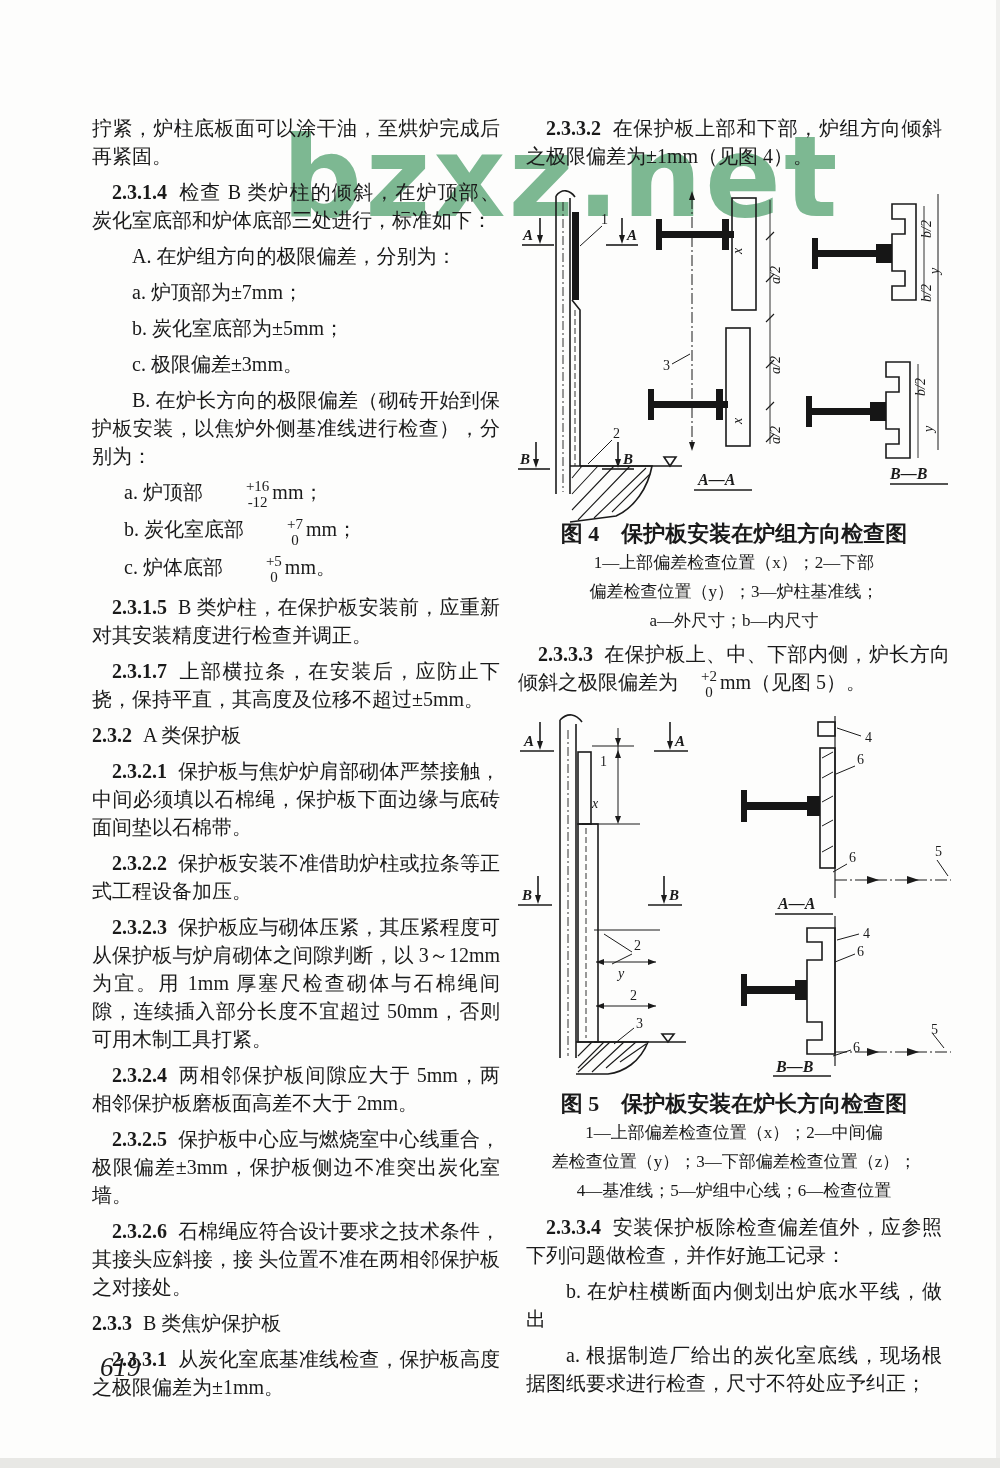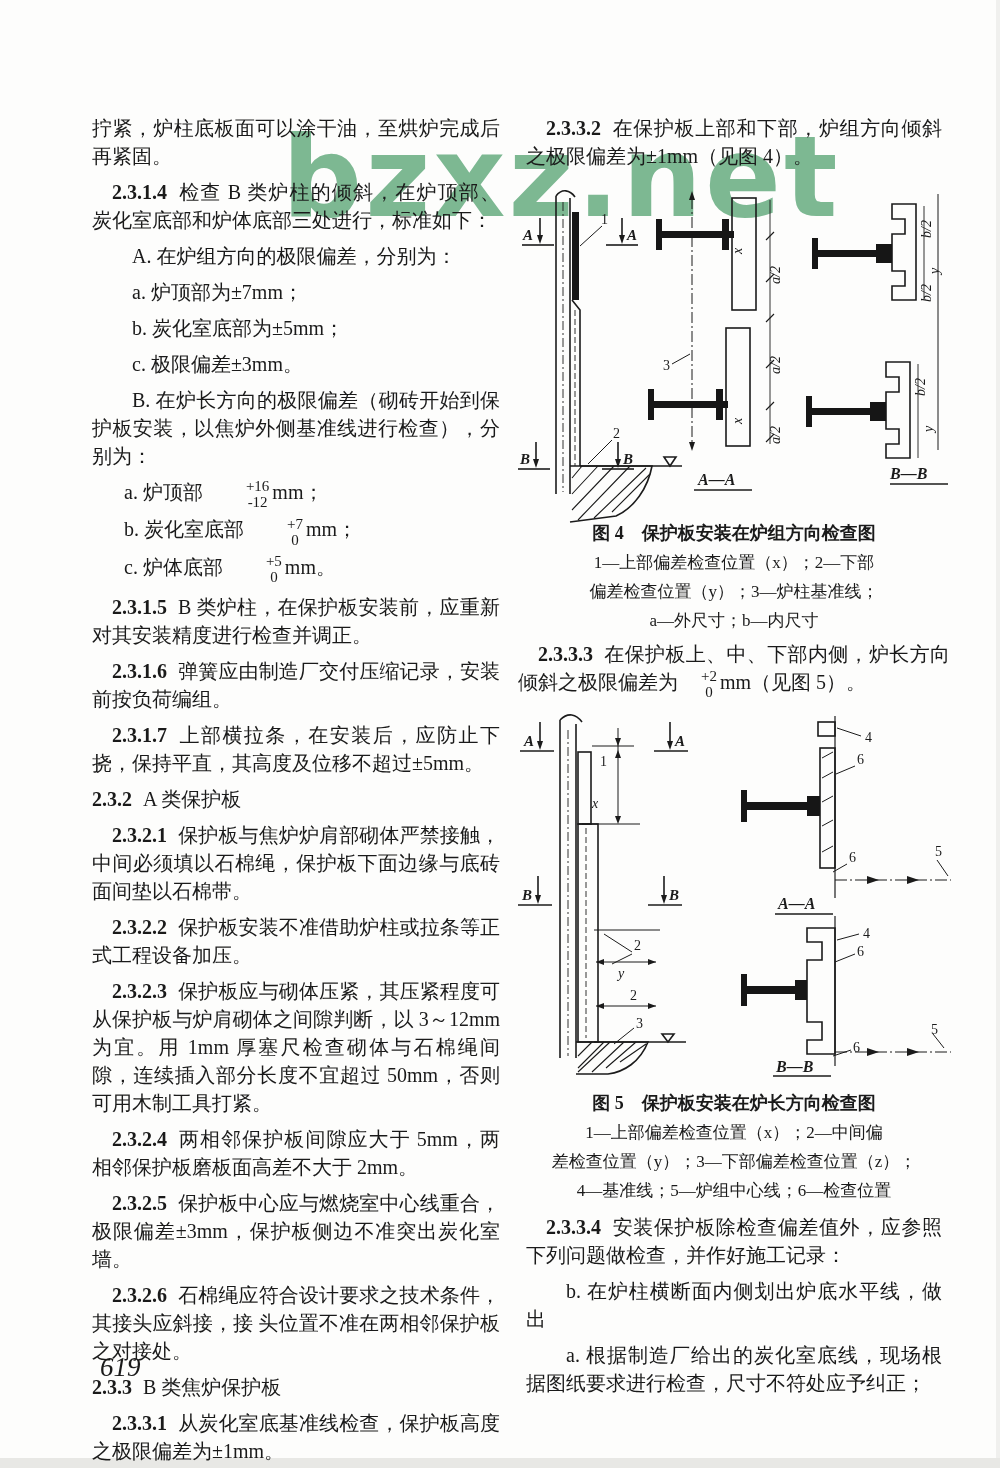--- a/index.html
+++ b/index.html
@@ -17,21 +17,21 @@
   p{margin:8px;padding:0;}
   .ind1{text-indent:20px;}
   .ind2{text-indent:40px;}
   .num{font-weight:bold;margin-right:11px;white-space:nowrap;}
   .tolline{margin:5px 0;}
   .tol{display:inline-block;vertical-align:middle;font-size:15px;line-height:16px;
        text-align:center;margin:0 3px;}
   .tol span{display:block;}
   .figwrap{margin:6px 0 4px 0;text-align:center;}
   .figcap{text-align:center;font-size:17px;line-height:29px;font-weight:500;}
-  .figcap .cap-title{font-size:18px;font-weight:bold;}
+  .figcap .cap-title{font-size:22px;font-weight:bold;}
   .pagenum{position:absolute;left:100px;top:1352px;z-index:1;font-size:27px;
            font-style:italic;font-weight:500;}
   svg{overflow:visible;}
   svg text{font-family:"Liberation Serif","DejaVu Serif",serif;fill:#1b1b1b;stroke:none;}
   svg .it{font-style:italic;}
   svg .lbl{font-size:14px;}
   svg .sec{font-size:15px;font-style:italic;font-weight:bold;}
   svg .cut{font-size:16px;font-style:italic;font-weight:bold;}
 </style>
 </head>
@@ -46,21 +46,20 @@
     <p class="ind1"><span class="num">2.3.1.4</span><span>检查 B 类炉柱的倾斜，在炉顶部、炭化室底部和炉体底部三处进行，标准如下：</span></p>
     <p class="ind2"><span>A. 在炉组方向的极限偏差，分别为：</span></p>
     <p class="ind2"><span>a. 炉顶部为±7mm；</span></p>
     <p class="ind2"><span>b. 炭化室底部为±5mm；</span></p>
     <p class="ind2"><span>c. 极限偏差±3mm。</span></p>
     <p class="ind2"><span>B. 在炉长方向的极限偏差（砌砖开始到保护板安装，以焦炉外侧基准线进行检查），分别为：</span></p>
     <p class="ind2 tolline"><span>a. 炉顶部</span><span class="tol"><span>+16</span><span>-12</span></span><span>mm；</span></p>
     <p class="ind2 tolline"><span>b. 炭化室底部</span><span class="tol"><span>+7</span><span>0</span></span><span>mm；</span></p>
     <p class="ind2 tolline"><span>c. 炉体底部</span><span class="tol"><span>+5</span><span>0</span></span><span>mm。</span></p>
     <p class="ind1"><span class="num">2.3.1.5</span><span>B 类炉柱，在保护板安装前，应重新对其安装精度进行检查并调正。</span></p>
-    <p class="ind1"><span class="num">2.3.1.6</span><span>弹簧应由制造厂交付压缩记录，安装前按负荷编组。</span></p>
     <p class="ind1"><span class="num">2.3.1.7</span><span>上部横拉条，在安装后，应防止下挠，保持平直，其高度及位移不超过±5mm。</span></p>
     <p><span class="num">2.3.2</span><span>A 类保护板</span></p>
     <p class="ind1"><span class="num">2.3.2.1</span><span>保护板与焦炉炉肩部砌体严禁接触，中间必须填以石棉绳，保护板下面边缘与底砖面间垫以石棉带。</span></p>
     <p class="ind1"><span class="num">2.3.2.2</span><span>保护板安装不准借助炉柱或拉条等正式工程设备加压。</span></p>
     <p class="ind1"><span class="num">2.3.2.3</span><span>保护板应与砌体压紧，其压紧程度可从保护板与炉肩砌体之间隙判断，以 3～12mm 为宜。用 1mm 厚塞尺检查砌体与石棉绳间隙，连续插入部分长度不宜超过 50mm，否则可用木制工具打紧。</span></p>
     <p class="ind1"><span class="num">2.3.2.4</span><span>两相邻保护板间隙应大于 5mm，两相邻保护板磨板面高差不大于 2mm。</span></p>
     <p class="ind1"><span class="num">2.3.2.5</span><span>保护板中心应与燃烧室中心线重合，极限偏差±3mm，保护板侧边不准突出炭化室墙。</span></p>
     <p class="ind1"><span class="num">2.3.2.6</span><span>石棉绳应符合设计要求之技术条件，其接头应斜接，接 头位置不准在两相邻保护板之对接处。</span></p>
     <p><span class="num">2.3.3</span><span>B 类焦炉保护板</span></p>
     <p class="ind1"><span class="num">2.3.3.1</span><span>从炭化室底基准线检查，保护板高度之极限偏差为±1mm。</span></p>

